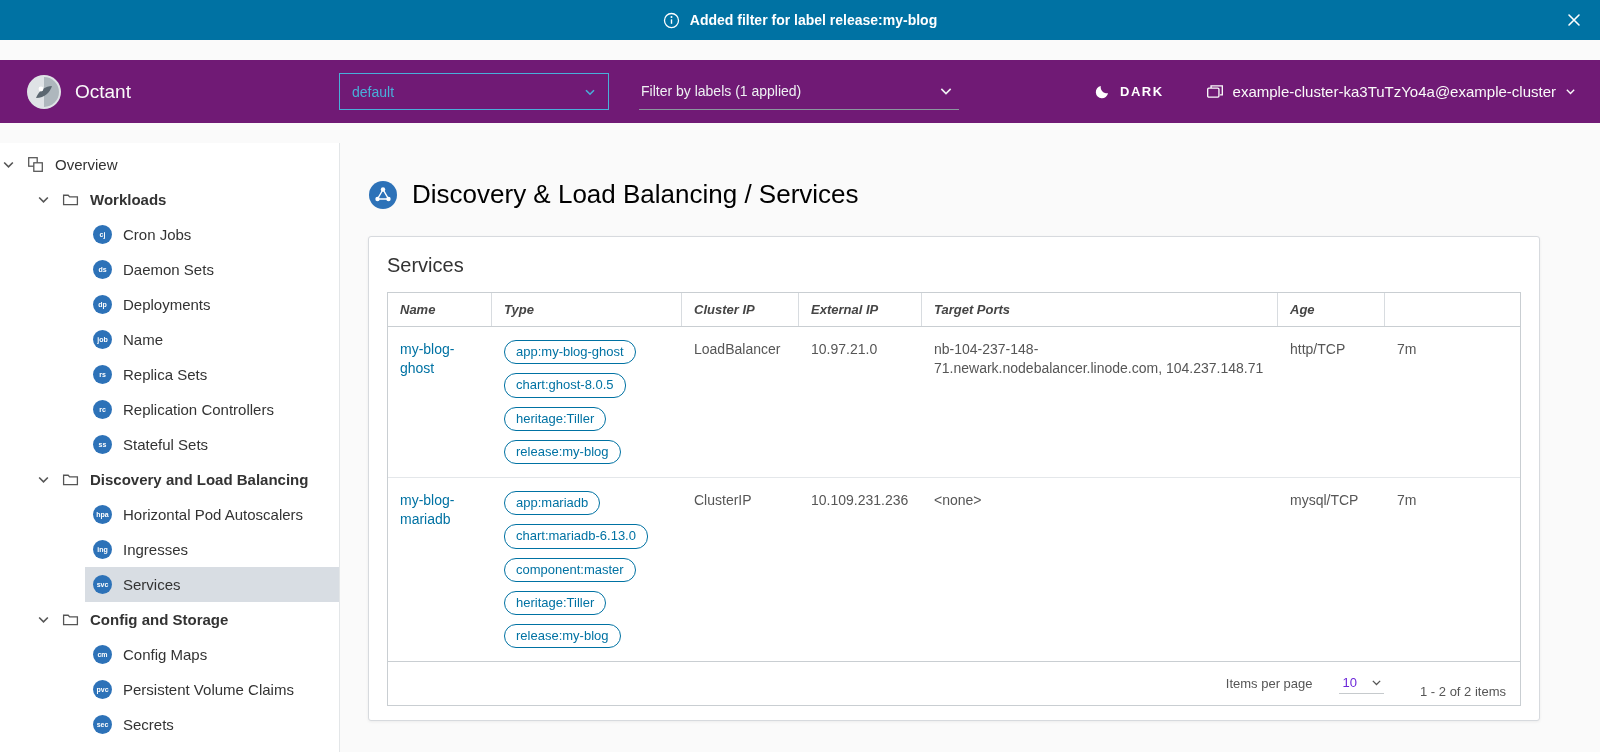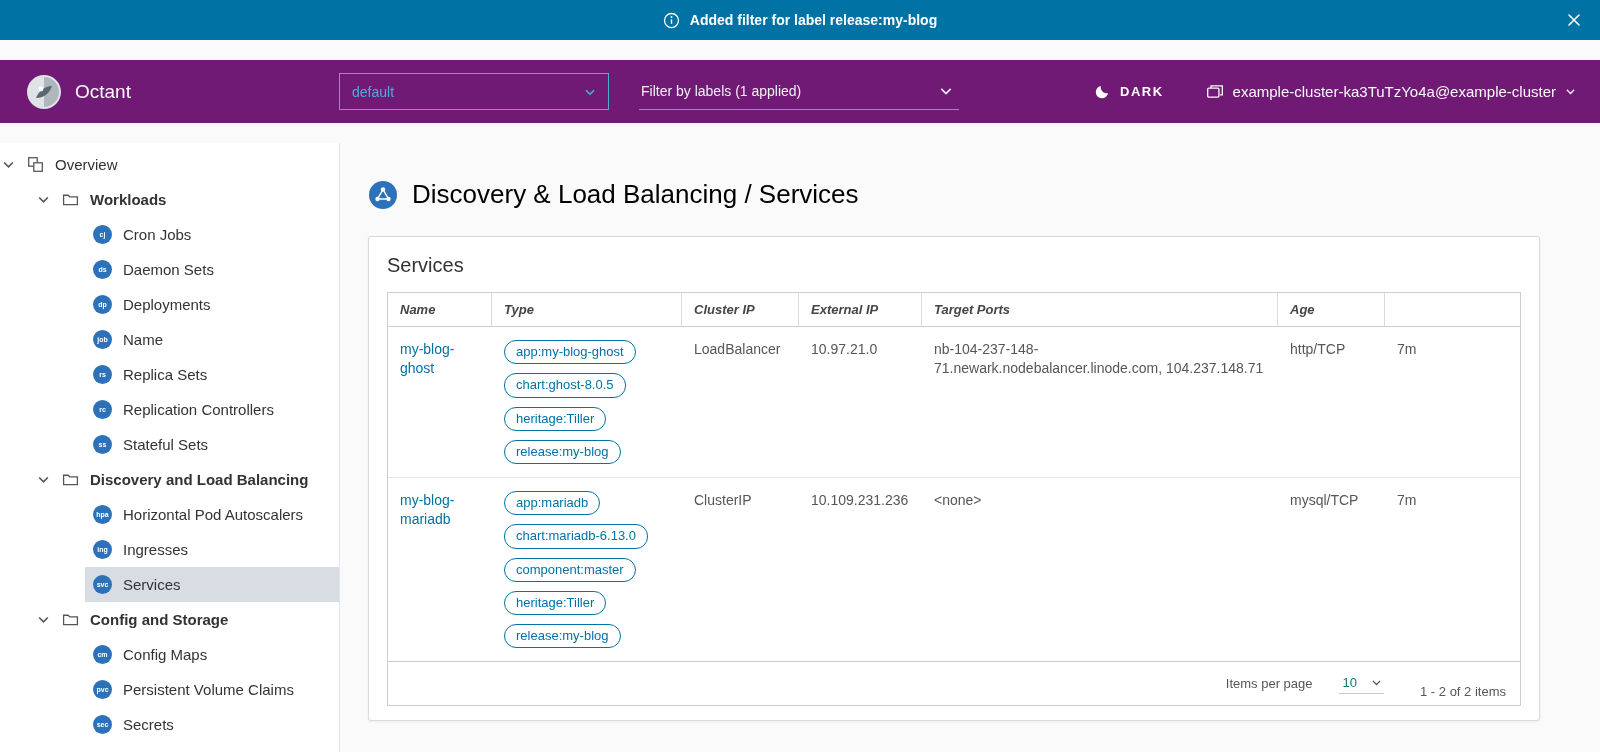--- a/index.html
+++ b/index.html
@@ -50,21 +50,21 @@
   .dg-hcell.last { }
   .dg-hcell.spacer { border-right:none; }
   .dg-row { display:grid; grid-template-columns:104px 190px 117px 123px 1fr 107px 105px 30px; }
   .dg-row + .dg-row { border-top:1px solid #e4e7ea; }
   .dg-cell { padding:13px 12px; line-height:1.35; }
   .name-link { color:#0072a3; text-decoration:none; cursor:pointer; word-break:normal; overflow-wrap:break-word; display:inline-block; }
   .labels-cell { display:flex; flex-direction:column; align-items:flex-start; gap:9px; }
   .label-pill { border:1px solid #0072a3; color:#0072a3; background:#fff; border-radius:12px; padding:3px 11px; font-size:13px; line-height:1.25; white-space:nowrap; cursor:pointer; }
   .dg-footer { border-top:1px solid #c9ced2; height:44px; display:flex; align-items:center; justify-content:flex-end; font-size:13px; color:#565656; padding-right:14px; gap:0; }
   .ipp-label { margin-right:26px; }
-  .page-size { display:flex; align-items:center; gap:14px; border-bottom:1px solid #c6cacd; padding:2px 2px 3px 4px; cursor:pointer; color:#0f766e; }
+  .page-size { display:flex; align-items:center; gap:14px; border-bottom:1px solid #c6cacd; padding:2px 2px 3px 4px; cursor:pointer; color:#6d28d9; }
   .range-text { margin-left:36px;margin-top:16px; }
 </style>
 </head>
 <body>
 
 <div class="app">
 
   <div class="alert-bar">
     <div class="alert-center">
       <span style="display:flex;">

